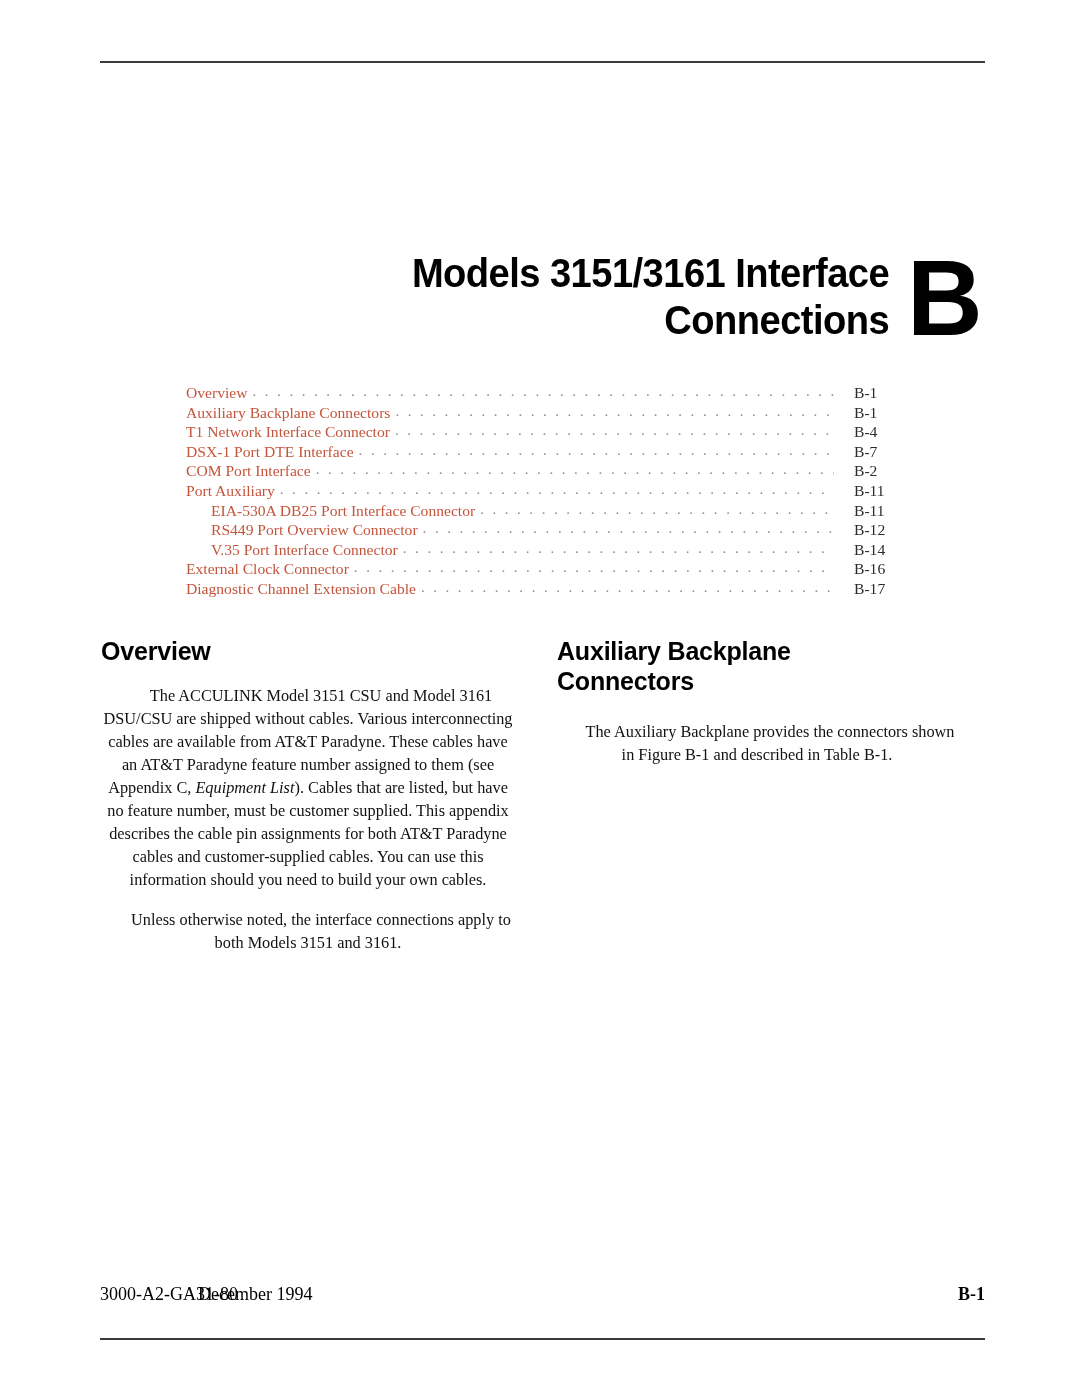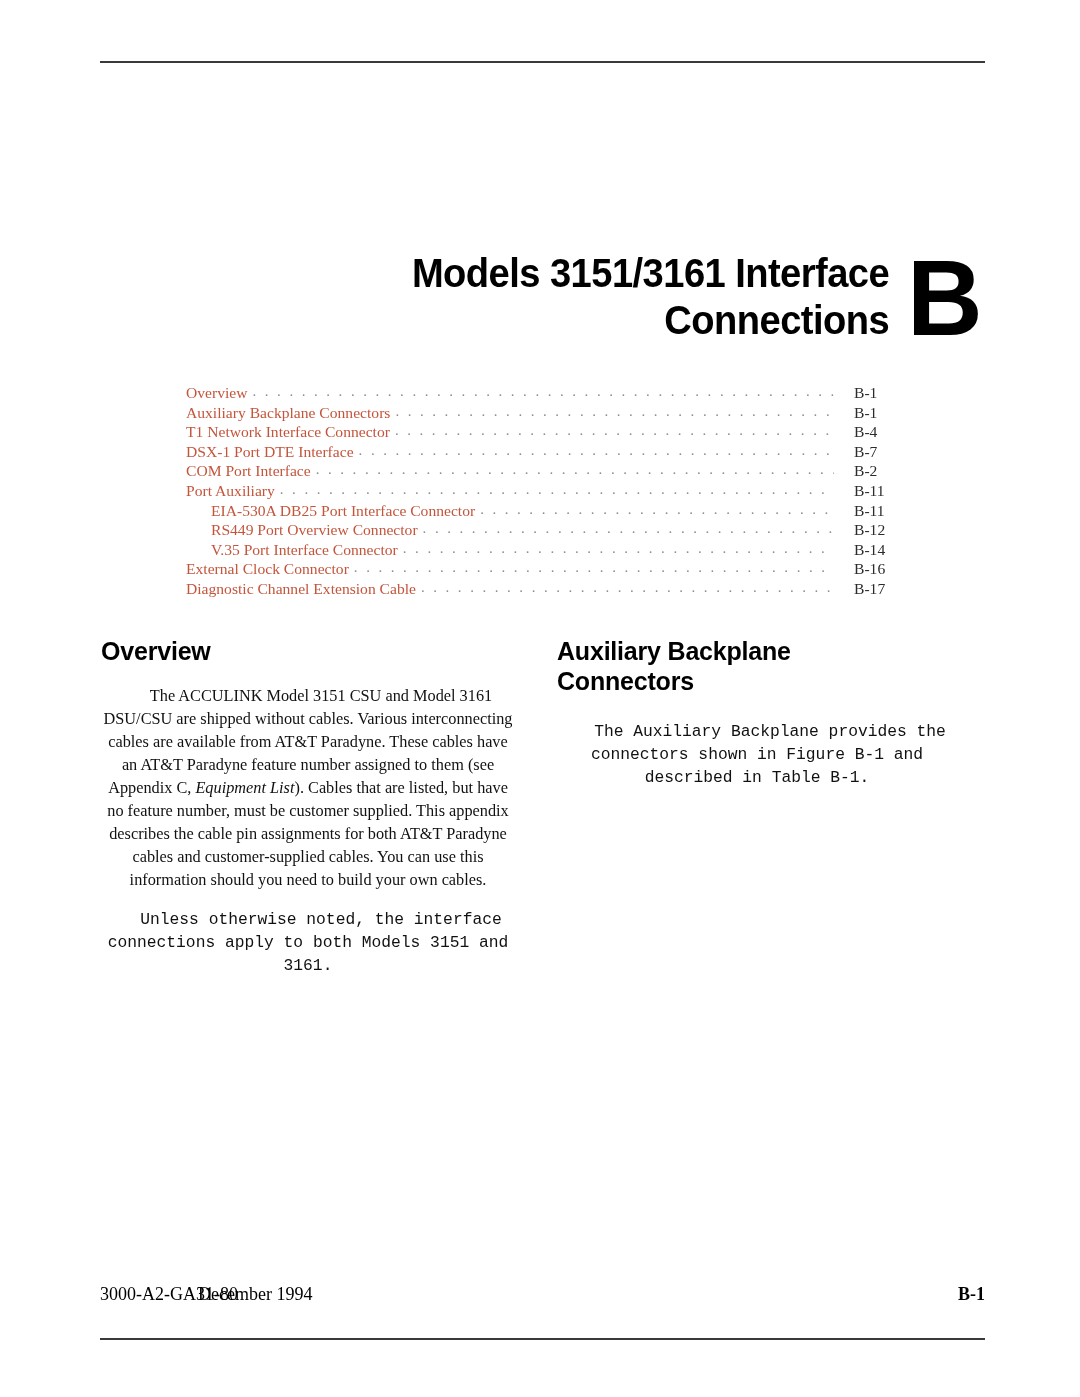--- a/index.html
+++ b/index.html
@@ -125,21 +125,21 @@
     margin-bottom: 24px;
   }
   p.body {
     margin: 0 0 17px 0;
     font-size: 16.3px;
     line-height: 23px;
     text-align: center;
     text-indent: 26px;
     color: #111111;
   }
-  p.body:last-child { margin-bottom: 0; font-family: Liberation Mono, monospace; }
+  p.body:last-child { margin-bottom: 0; }
   .ital { font-style: italic; }
 
   
   .footer-rule {
     position: absolute;
     left: 100px;
     top: 1338px;
     width: 885px;
     height: 0;
     border-top: 2px solid #3a3a3a;

